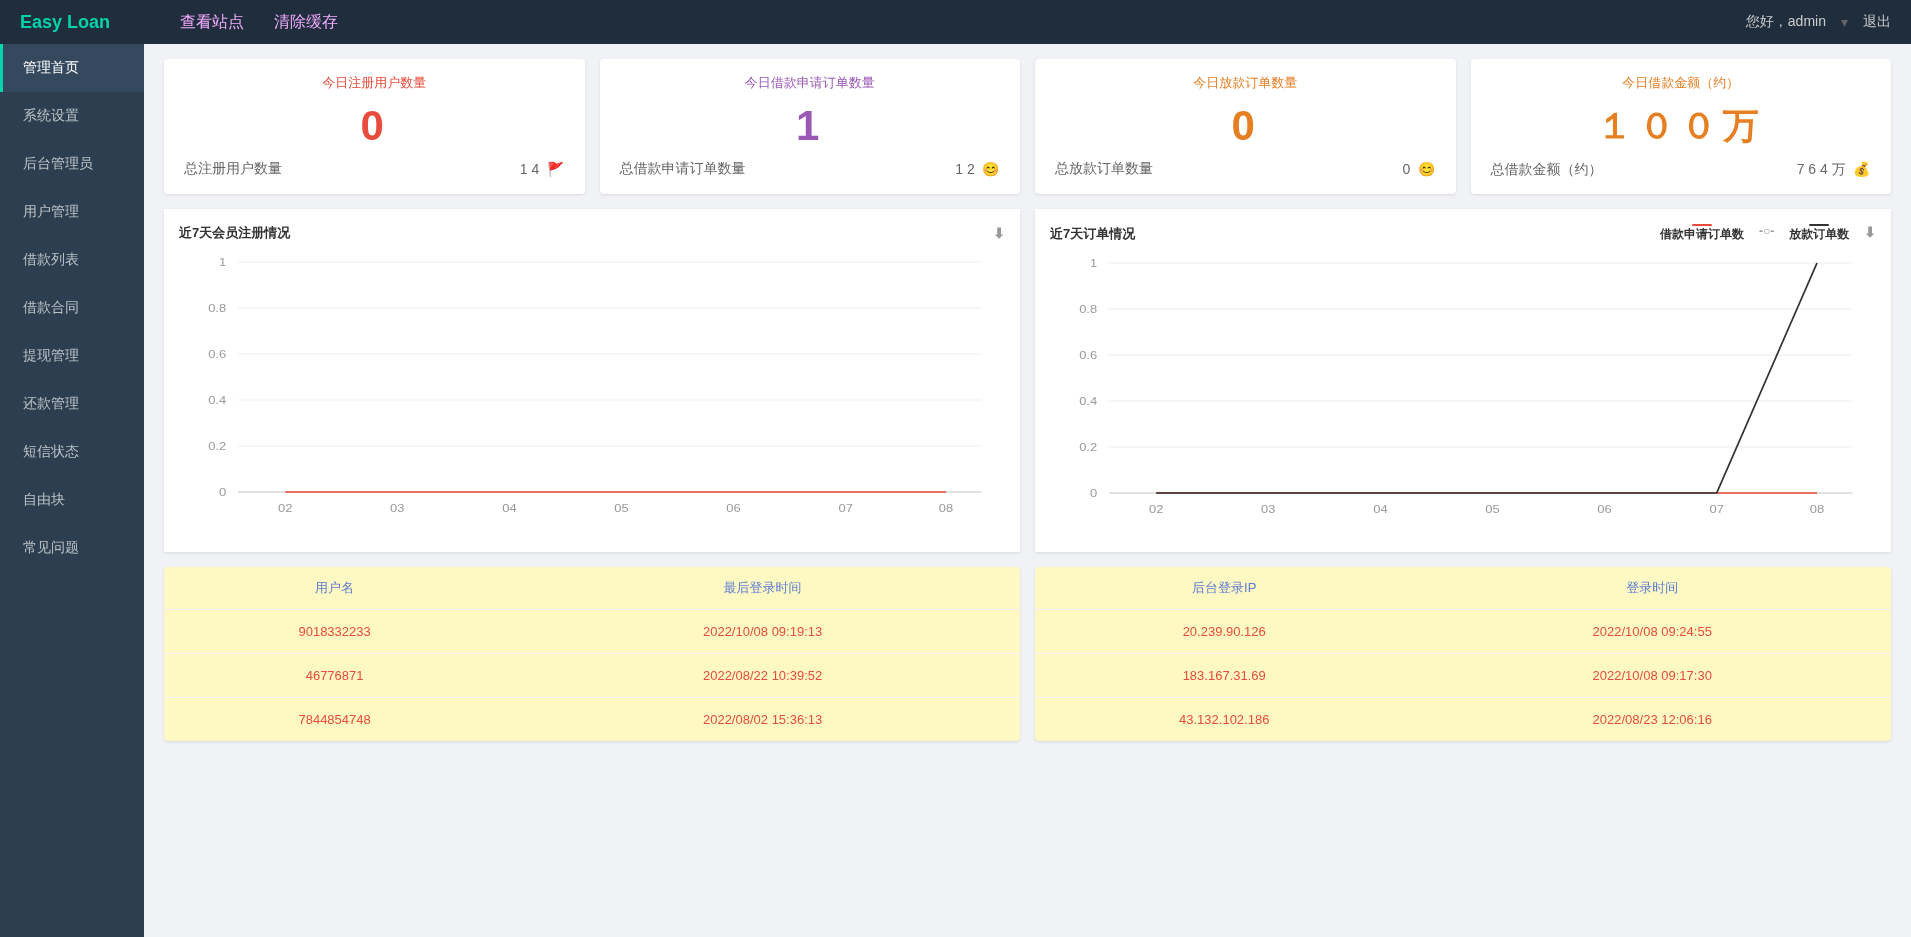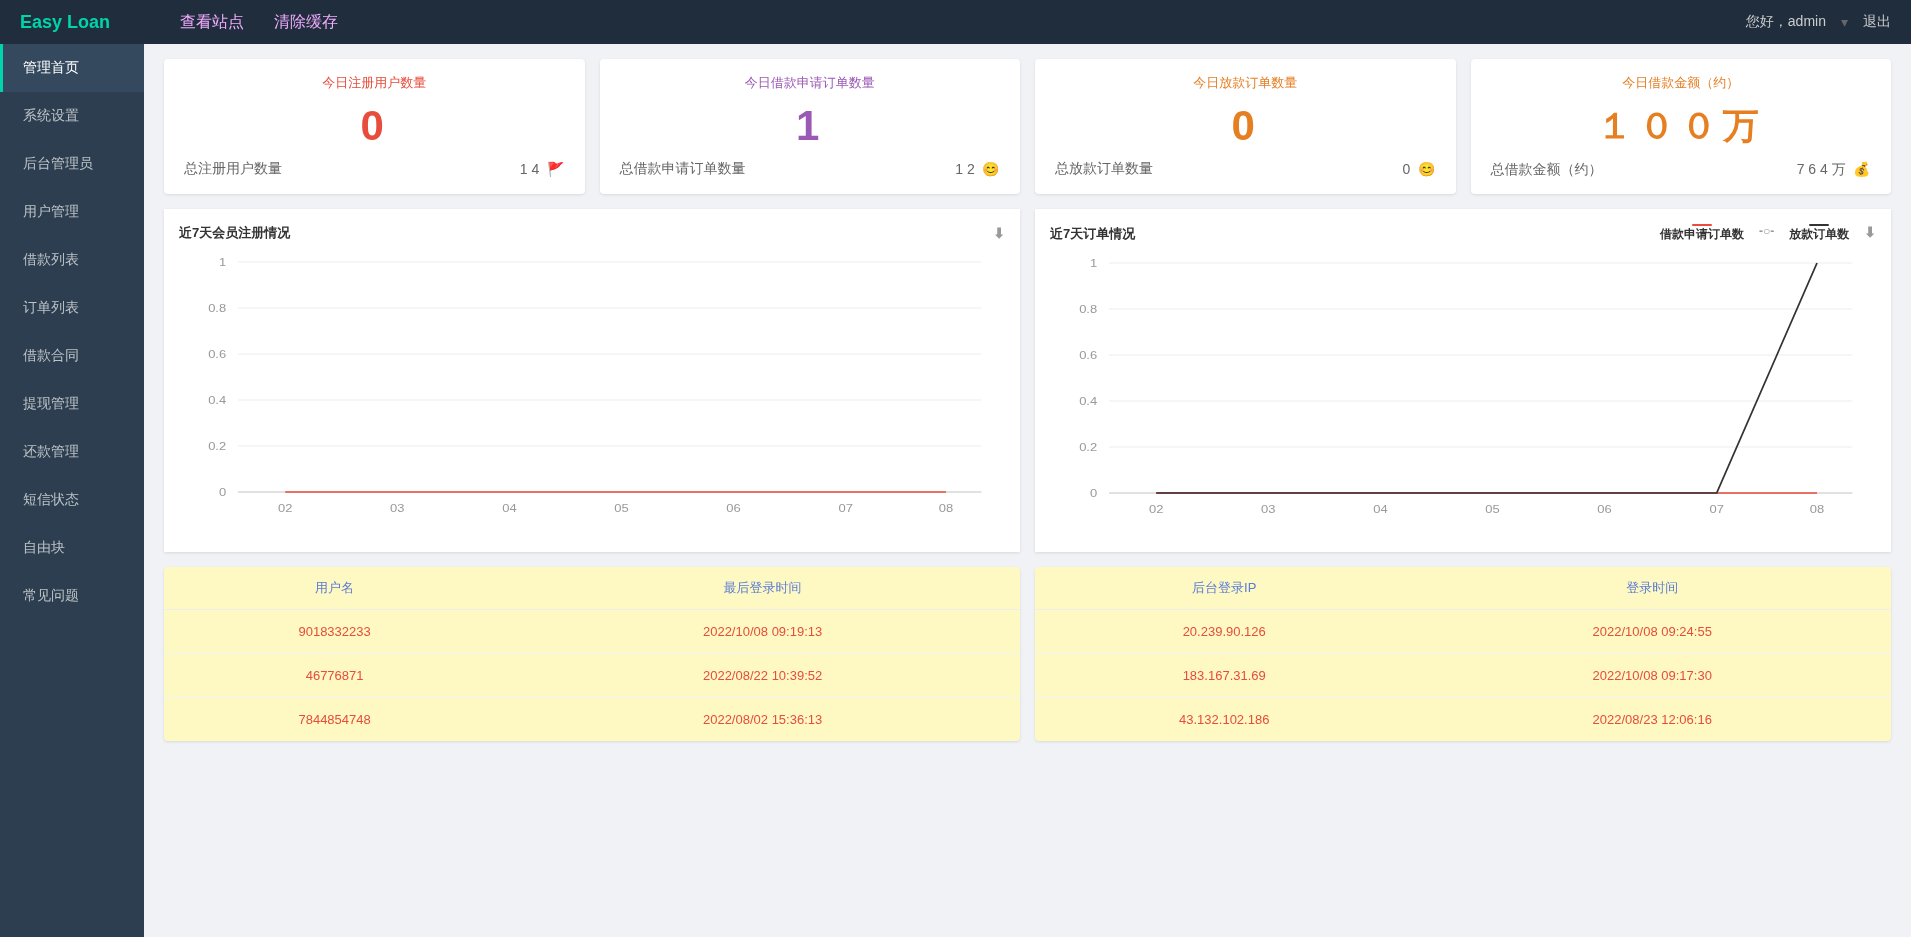--- a/index.html
+++ b/index.html
@@ -209,21 +209,20 @@
 </nav>
 
 <div class="main-layout">
 
   <aside class="sidebar">
     <div class="sidebar-item active">管理首页</div>
     <div class="sidebar-item">系统设置</div>
     <div class="sidebar-item">后台管理员</div>
     <div class="sidebar-item">用户管理</div>
     <div class="sidebar-item">借款列表</div>
-    <div class="sidebar-item">订单列表</div>
     <div class="sidebar-item">借款合同</div>
     <div class="sidebar-item">提现管理</div>
     <div class="sidebar-item">还款管理</div>
     <div class="sidebar-item">短信状态</div>
     <div class="sidebar-item">自由块</div>
     <div class="sidebar-item">常见问题</div>
   </aside>
 
   <div class="content">
 

